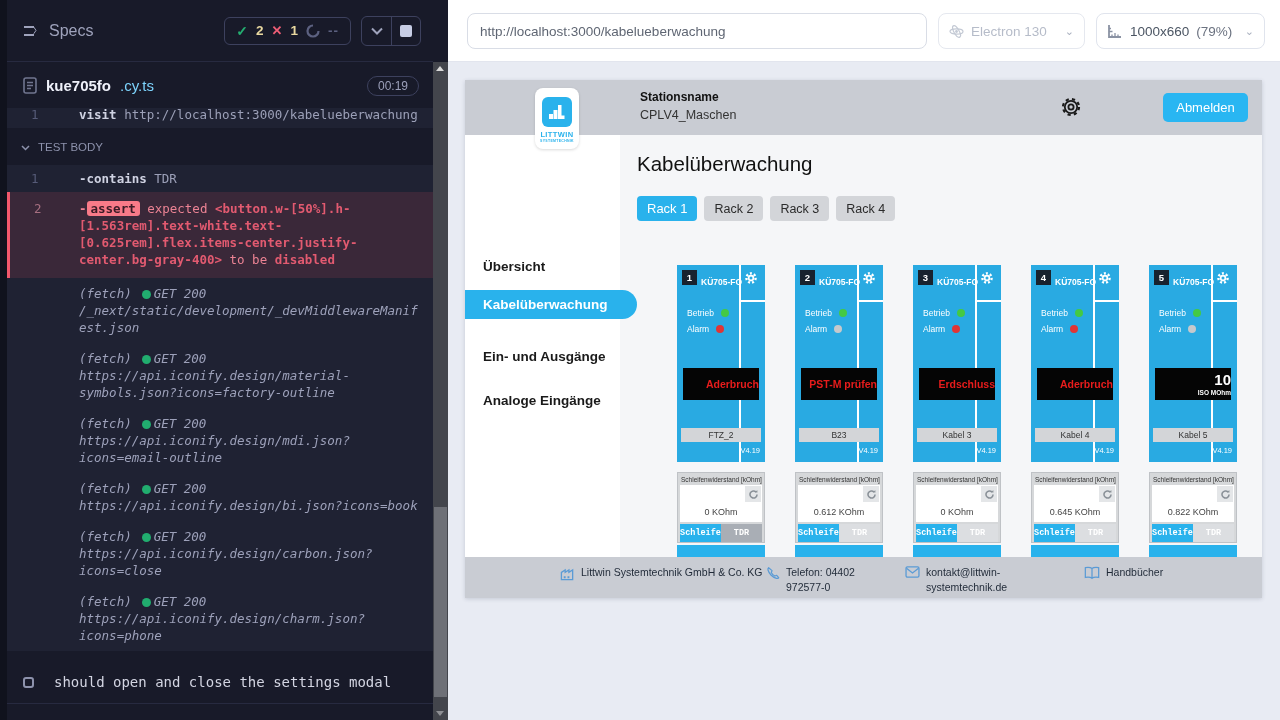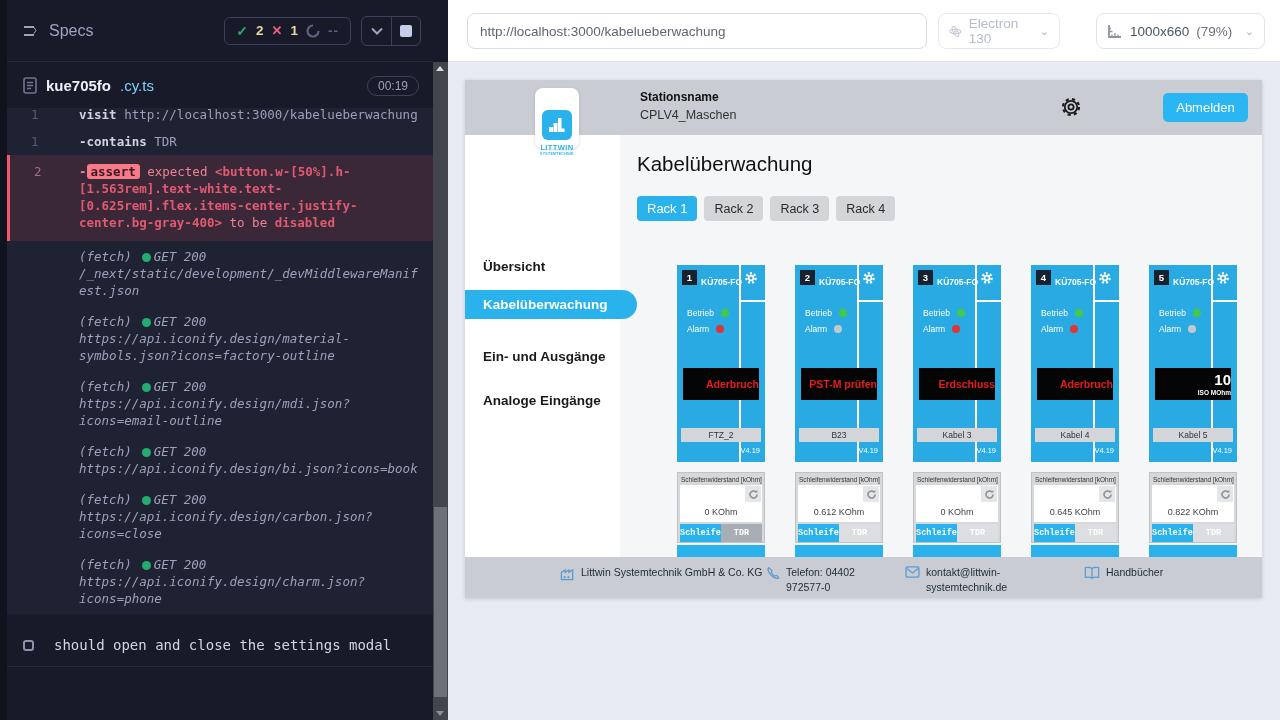--- a/index.html
+++ b/index.html
@@ -67,21 +67,21 @@
   .scrollstrip .thumb { position:absolute; left:1px; width:13px; top:445px; height:190px; background:#6e7077; }
   .reporter-topcap { position:absolute; left:433px; top:0; width:15px; height:62px; background:#181a29; }
 
   
   .topbar { position:absolute; left:448px; top:0; width:832px; height:62px; background:#ffffff;
             border-bottom:1px solid #e2e5ee; }
   .url-input { position:absolute; left:19px; top:13px; width:460px; height:36px;
                border:1px solid #d9dde6; border-radius:8px; padding:0 12px;
                font-size:13.5px; color:#5f6673; background:#fff;
                font-family:"Liberation Sans",sans-serif; }
-  .browser-select { position:absolute; left:490px; top:13px; width:122px; height:36px;
+  .browser-select { position:absolute; left:490px; top:13px; width:147px; height:36px;
                     border:1px solid #e5e8ef; border-radius:8px; display:flex; align-items:center;
                     gap:7px; padding:4px 10px; color:#b6bcc9; font-size:13.5px; }
   .viewport-select { position:absolute; left:648px; top:13px; width:169px; height:36px;
                      border:1px solid #e0e4ed; border-radius:8px; display:flex; align-items:center;
                      gap:7px; padding:0 10px; color:#4b5563; font-size:13.5px; }
   .viewport-select .dim { color:#4b5563; }
   .viewport-select .pct { color:#6b7280; }
   .chev { margin-left:auto; color:#a9b0bf; font-size:11px; }
 
   
@@ -91,21 +91,21 @@
   .app-header { position:absolute; left:0; top:0; width:100%; height:55px; background:#c9ccd3; }
   .station { position:absolute; left:175px; top:10px; }
   .station-label { font-size:12px; font-weight:bold; color:#111; }
   .station-value { font-size:12.5px; color:#333; margin-top:4px; }
   .app-gear { position:absolute; left:592px; top:13px; width:28px; height:28px; cursor:pointer; }
   .logout-btn { position:absolute; right:14px; top:13px; width:85px; height:29px; background:#29b6f2;
                 color:#fff; border:none; border-radius:5px; font-size:13px; cursor:pointer;
                 font-family:"Liberation Sans",sans-serif; }
   .logo-box { position:absolute; left:70px; top:8px; width:44px; height:61px; background:#fff;
               border-radius:8px; box-shadow:0 1px 3px rgba(0,0,0,.15); text-align:center;
-              padding-top:22px; z-index:6; }
+              padding-top:9px; z-index:6; }
   .logo-mark { width:30px; height:30px; background:#29b2ec; border-radius:6px; margin:0 auto;
                display:flex; align-items:center; justify-content:center; }
   .logo-line1 { font-size:7.5px; font-weight:bold; color:#29b2ec; letter-spacing:.4px; margin-top:3px; }
   .logo-line2 { font-size:3.5px; font-weight:bold; color:#29b2ec; letter-spacing:.3px; }
 
   .app-nav { position:absolute; left:0; top:55px; width:155px; bottom:41px; background:#fff; }
   .nav-item { position:absolute; left:0; height:29px; display:flex; align-items:center;
               padding-left:18px; font-size:13.5px; font-weight:bold; color:#1a1a1a; cursor:pointer; }
   .nav-item.active { width:172px; background:#29b2ec; color:#fff; border-radius:0 15px 15px 0; z-index:3; }
 
@@ -211,20 +211,26 @@
       <span class="spec-time">00:19</span>
     </div>
 
     <div class="log">
       <div class="cmd-block visit-block row">
         <span class="ln">1</span>
         <span class="cmd-name">visit</span>
         <span class="cmd-arg">http://localhost:3000/kabelueberwachung</span>
       </div>
 
+      <div class="section-head">
+        <svg width="9" height="6" viewBox="0 0 9 6">
+          <path d="M1 1l3.5 3.5L8 1" fill="none" stroke="#8d92ac" stroke-width="1.5"></path>
+        </svg>
+        <span>TEST BODY</span>
+      </div>
 
       <div class="cmd-block">
         <div class="row">
           <span class="ln">1</span>
           <span class="cmd-name">-contains</span>
           <span class="cmd-arg"> </span><span class="cmd-arg">TDR</span>
         </div>
 
         <div class="row assert-row">
           <span class="ln">2</span>

